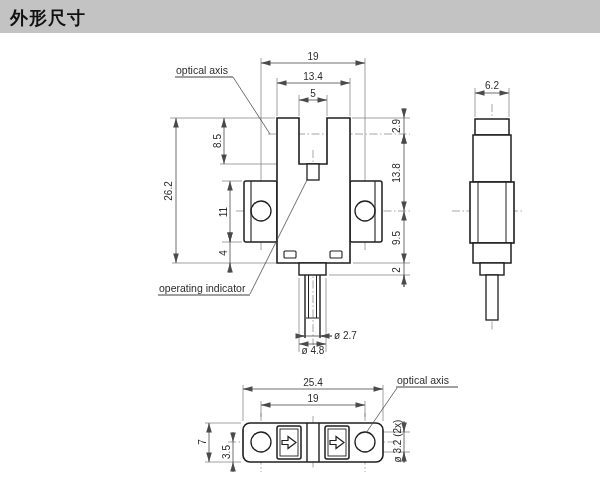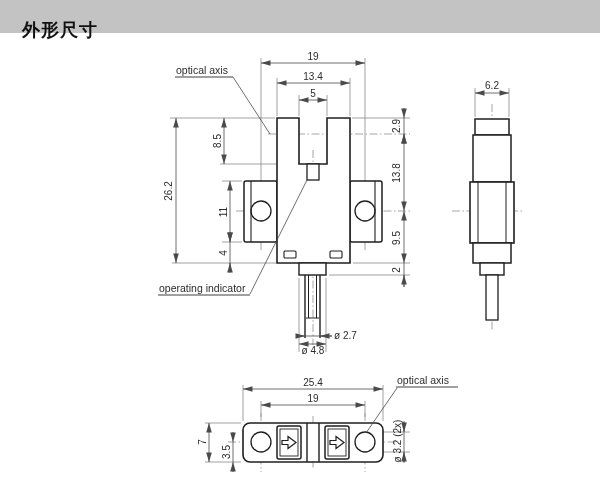--- a/index.html
+++ b/index.html
@@ -1,18 +1,18 @@
 <!DOCTYPE html>
 <html><head>
 <meta charset="utf-8">
 <style>
   html,body { margin:0; padding:0; background:#ffffff; }
   .page { position:relative; width:600px; height:479px; background:#ffffff; overflow:hidden; }
   .header { position:absolute; left:0; top:0; width:600px; height:33px; background:#c3c3c3; box-sizing:border-box; }
-  .header h1 { margin:12px; padding:6px 0 0 10px; font:bold 18px "Liberation Sans", sans-serif; color:#111111; letter-spacing:1px; }
+  .header h1 { margin:0; padding:6px 0 0 10px; font:bold 18px "Liberation Sans", sans-serif; color:#111111; letter-spacing:1px; }
   svg { position:absolute; left:0; top:0; }
   .fw  { fill:#ffffff; stroke:#1f1f1f; }
   .ln  { fill:none; stroke:#1f1f1f; }
   .dim { fill:none; stroke:#4a4a4a; stroke-width:0.8; }
   .ext { fill:none; stroke:#7a7a7a; stroke-width:0.7; }
   .cl  { fill:none; stroke:#8f8f8f; stroke-width:0.8; stroke-dasharray:8 2.5 1.5 2.5; }
   .ldr { fill:none; stroke:#4a4a4a; stroke-width:0.8; }
   .ul  { stroke:#2b2b2b; stroke-width:0.9; }
   .dt  { font:10px "Liberation Sans", sans-serif; fill:#2b2b2b; }
   .lb  { font:10.5px "Liberation Sans", sans-serif; fill:#2b2b2b; }

